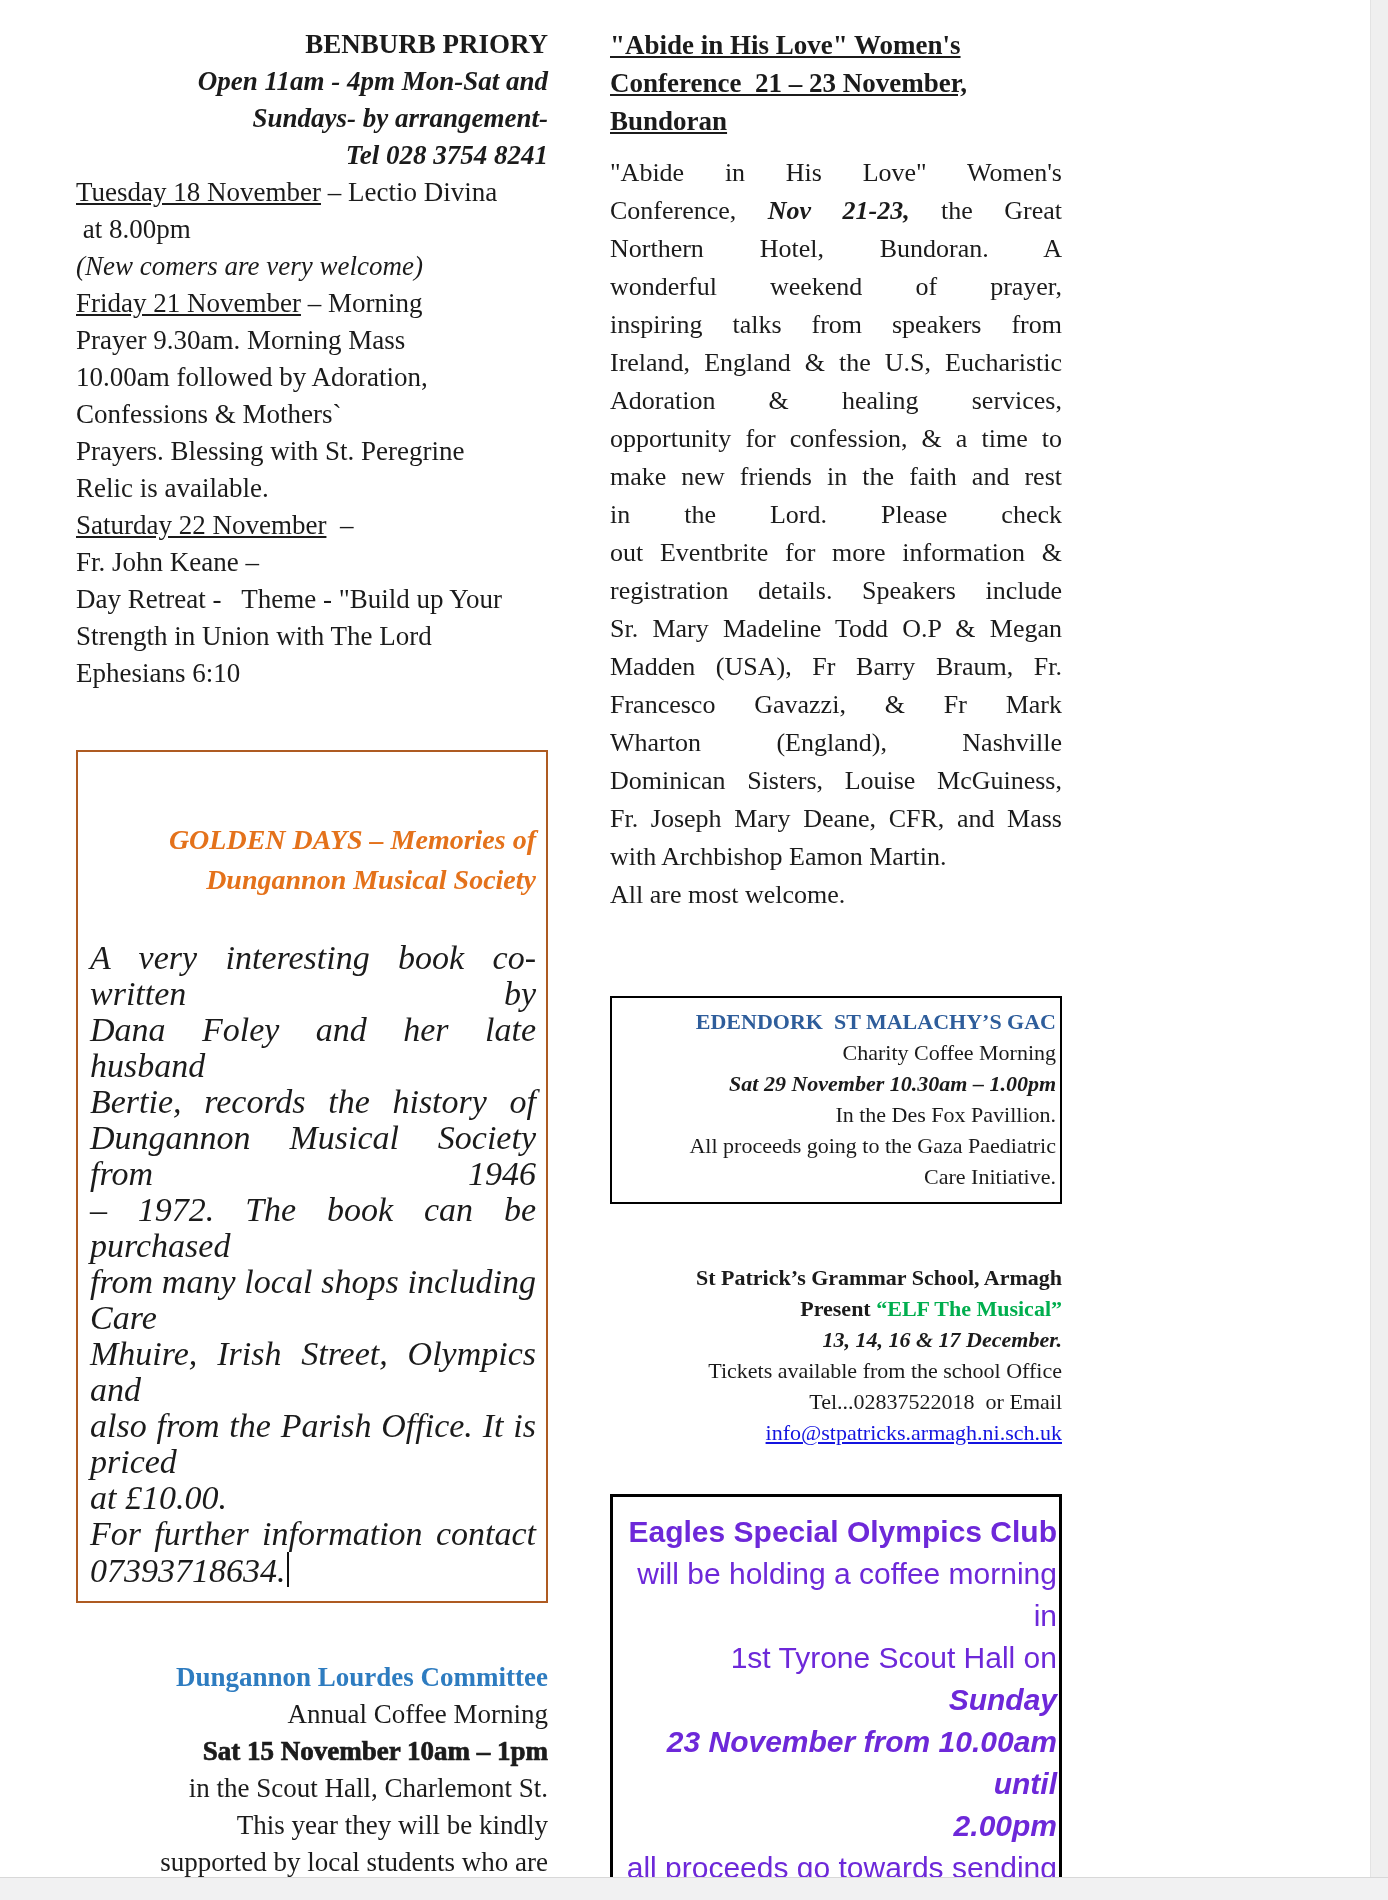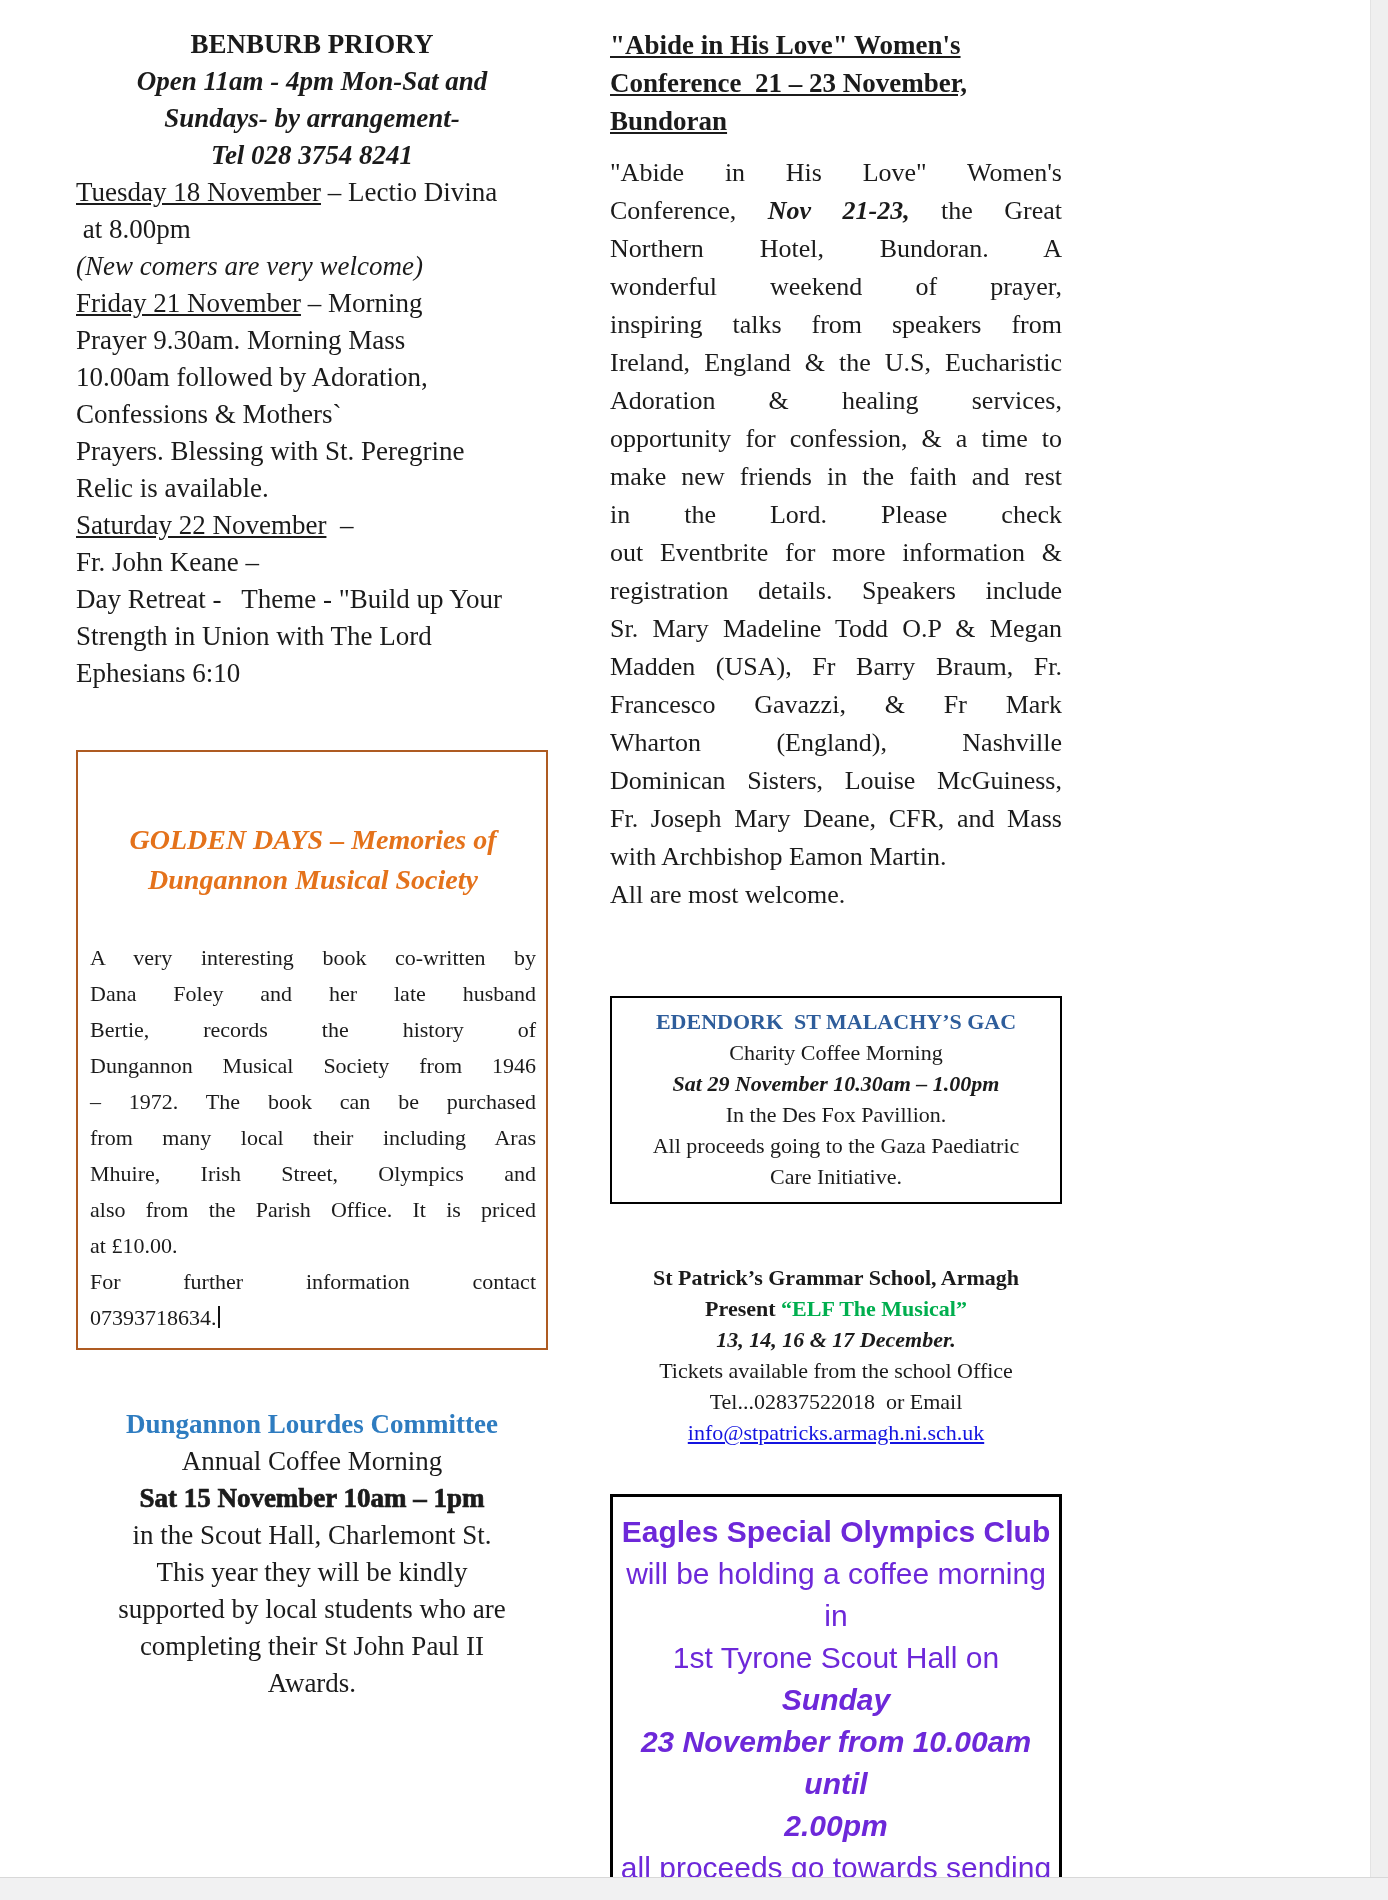--- a/index.html
+++ b/index.html
@@ -7,21 +7,21 @@
     width:1388px;height:1900px;position:relative;overflow:hidden;
     background:#ffffff;color:#1b1b1b;
     font-family:"Liberation Serif", serif;
   }
   .cols{display:flex;padding:26px 0 0 76px;gap:62px;}
   .col{flex:0 0 auto;}
   .col-left{width:472px;}
   .col-right{width:452px;}
 
   .ln{font-size:27px;line-height:37px;white-space:pre-wrap;}
-  .center .ln{text-align:center;}
+  .center .ln{text-align:right;}
   .ln.just{text-align:justify;text-align-last:justify;white-space:normal;}
 
   .seg-b{font-weight:bold;}
   .seg-i{font-style:italic;}
   .seg-bi{font-weight:bold;font-style:italic;}
   .seg-u{text-decoration:underline;}
   .seg-heavy{font-weight:bold;-webkit-text-stroke:0.7px currentColor;}
   .seg-blue{color:var(--lourdes_blue);}
   .seg-darkblue{color:var(--edendork_blue);}
   .seg-green{color:var(--elf_green);}
@@ -31,21 +31,21 @@
   
   .golden-box{
     border:2px solid var(--box_border_orange);
     margin-top:58px;padding:68px 10px 12px 12px;
   }
   .golden-title .ln{
     color:var(--accent_orange);font-weight:bold;font-style:italic;
     font-size:28px;line-height:40px;
   }
   .golden-body{margin-top:40px;}
-  .golden-body .ln{font-size:22px;line-height:36px;}
+  .golden-body .ln{font-size:34px;line-height:36px;font-style:italic;}
   .lourdes{margin-top:56px;}
 
   
   .abide-heading .ln{line-height:38px;}
   .abide-para{margin-top:14px;}
   .abide-para .ln{font-size:26px;line-height:38px;}
 
   .times .ln{font-size:22px;line-height:31px;}
   .edendork-box{border:2px solid #000;margin-top:82px;padding:8px 4px 10px;}
   .stpatricks{margin-top:58px;}
@@ -95,21 +95,21 @@
       <div class="center golden-title">
           <div class="ln">GOLDEN DAYS – Memories of</div>
           <div class="ln">Dungannon Musical Society</div>
         </div>
       <div class="golden-body">
           <div class="ln just">A very interesting book co-written by</div>
           <div class="ln just">Dana Foley and her late husband</div>
           <div class="ln just">Bertie, records the history of</div>
           <div class="ln just">Dungannon Musical Society from 1946</div>
           <div class="ln just">– 1972.  The book can be purchased</div>
-          <div class="ln just">from many local their including Aras</div>
+          <div class="ln just">from many local shops including Care</div>
           <div class="ln just">Mhuire, Irish Street, Olympics and</div>
           <div class="ln just">also from the Parish Office. It is priced</div>
           <div class="ln">at £10.00.</div>
           <div class="ln just">For further information contact</div>
           <div class="ln"><span class="">07393718634.</span><span class="seg-caret"></span></div>
         </div>
     </section>
 
     <section class="lourdes center">
       <div>

